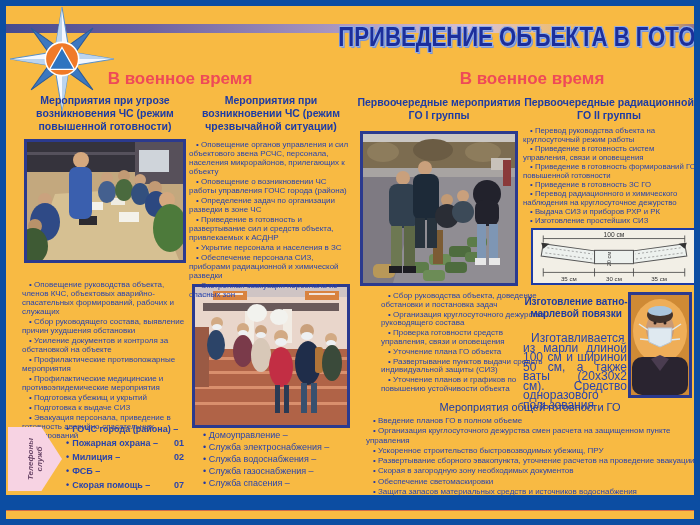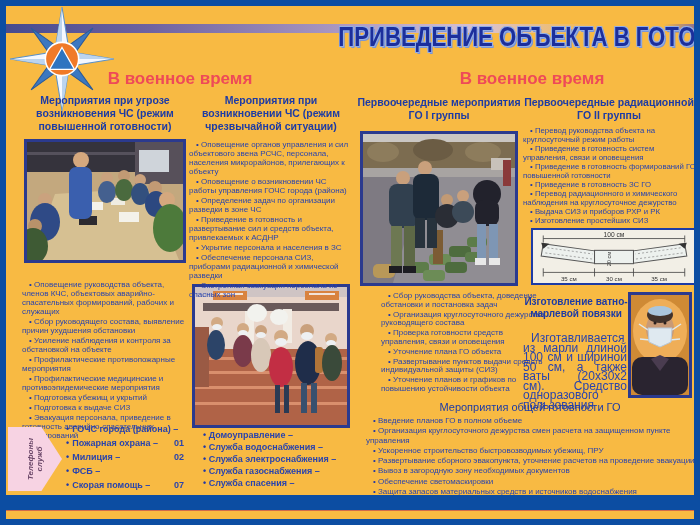--- a/index.html
+++ b/index.html
@@ -45,21 +45,21 @@
   .gen-head{position:absolute;left:380px;top:401px;width:300px;text-align:center;font-size:11px;font-weight:normal;color:#1d3ba5;z-index:2;}
   .gen-list{left:366px;top:416px;width:330px;font-size:8px;line-height:9.3px;}
   .phone-tab{position:absolute;left:8px;top:427px;width:54px;height:64px;background:#f7d3e3;
     clip-path:polygon(0 0,62% 0,100% 50%,62% 100%,0 100%);z-index:2;}
   .phone-tab-label{position:absolute;left:50%;top:50%;width:60px;transform:translate(-50%,-50%) rotate(-90deg);
     text-align:center;font-size:8px;font-weight:bold;font-style:italic;color:#6a4668;line-height:9px;}
   .phones{left:66px;top:423px;width:118px;font-weight:bold;font-size:9px;line-height:13px;}
   .phones li{display:flex;gap:3px;text-indent:0;}
   .phones li::before{content:"\2022";color:#2038a8;}
   .phones .p-num{margin-left:auto;}
-  .services{left:196px;top:430px;width:154px;font-weight:bold;font-size:9px;line-height:11px;}
+  .services{left:196px;top:430px;width:154px;font-weight:normal;font-size:9px;line-height:11px;}
   .diagram{position:absolute;left:531px;top:228px;width:162px;height:53px;background:#f2efe6;border:2px solid #1d3ba5;z-index:2;}
   .diagram svg{display:block;width:100%;height:100%;}
   .bnd-head{position:absolute;left:523px;top:296px;width:106px;text-align:center;font-size:10px;font-weight:bold;color:#1d3ba5;line-height:1.2;z-index:2;}
   .bnd-text{position:absolute;left:523px;top:334px;width:104px;font-size:12px;line-height:9.5px;color:#2a44ad;text-align:justify;text-indent:8px;z-index:2;}
   .bar{position:absolute;left:0;top:495px;width:700px;height:15px;background:#0c4da2;border-bottom:1px solid #cf6a4a;z-index:5;}
   svg text{font-family:"Liberation Sans",sans-serif;}
 </style>
 </head>
 <body>
 
@@ -228,21 +228,21 @@
       <circle cx="24" cy="28" r="1.5" fill="#2a2020"></circle>
         <circle cx="34" cy="28" r="1.5" fill="#2a2020"></circle>
       <polygon points="17,33 41,33 40,47 29,52 18,47" fill="#dfe9f0" stroke="#b8c8d8" stroke-width="1"></polygon>
     </svg>
   </div>
 
   <ul class="blist l1">
 
   <li>Оповещение руководства объекта, членов КЧС, объектовых аварийно-спасательных формирований, рабочих и служащих</li>
       <li>Сбор руководящего состава, выявление причин ухудшения обстановки</li>
-      <li>Усиление наблюдения и контроля за обстановкой на объекте</li>
+      <li>Усиление документов и контроля за обстановкой на объекте</li>
       <li>Профилактические противопожарные мероприятия</li>
       <li>Профилактические медицинские и противоэпидемические мероприятия</li>
       <li>Подготовка убежищ и укрытий</li>
       <li>Подготовка к выдаче СИЗ</li>
       <li>Эвакуация персонала, приведение в готовность аварийно-спасательных формирований</li>
     </ul>
   <ul class="blist l2">
 
   <li>Оповещение органов управления и сил объектового звена РСЧС, персонала, населения микрорайонов, прилегающих к объекту</li>
       <li>Оповещение о возникновении ЧС работы управления ГОЧС города (района)</li>
@@ -302,21 +302,21 @@
   <div class="bnd-head">Изготовление ватно-марлевой повязки</div>
   <div class="bnd-text">Изготавливается из марли длиной 100 см и шириной 50 см, а также ваты (20х30х2 см). Средство одноразового пользования</div>
 
   <div class="gen-head">Мероприятия общей готовности ГО</div>
   <ul class="blist gen-list">
 
   <li>Введение планов ГО в полном объеме</li>
       <li>Организация круглосуточного дежурства смен расчета на защищенном пункте управления</li>
       <li>Ускоренное строительство быстровозводимых убежищ, ПРУ</li>
       <li>Развертывание сборного эвакопункта, уточнение расчетов на проведение эвакуации</li>
-      <li>Вывоз в загородную зону необходимых документов</li>
+      <li>Скорая в загородную зону необходимых документов</li>
       <li>Обеспечение светомаскировки</li>
       <li>Защита запасов материальных средств и источников водоснабжения</li>
     </ul>
 
   <div class="phone-tab">
     <div class="phone-tab-label">Телефоны служб</div>
   </div>
   <ul class="blist phones">
 
       <li>
@@ -341,21 +341,21 @@
 
       <li>
         <span class="p-label">Скорая помощь –</span>
         <span class="p-num">07</span>
       </li>
     </ul>
 
   <ul class="blist services">
 
   <li>Домоуправление –</li>
+      <li>Служба электроснабжения –</li>
       <li>Служба водоснабжения –</li>
-      <li>Служба электроснабжения –</li>
       <li>Служба газоснабжения –</li>
       <li>Служба спасения –</li>
     </ul>
 
   <div class="bar"></div>
   <div class="frame"></div>
 </div>
 
 </body></html>

